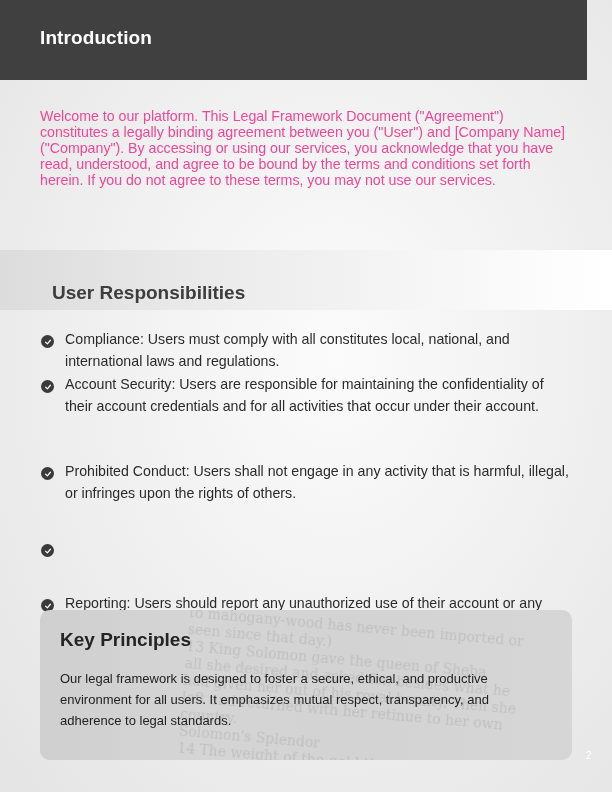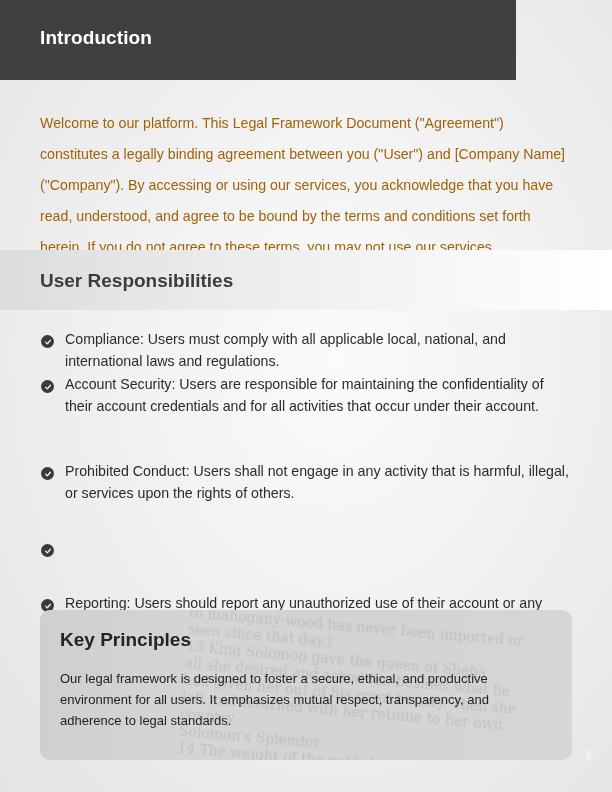--- a/index.html
+++ b/index.html
@@ -3,37 +3,37 @@
 <meta charset="utf-8">
 <style>
   html, body { margin: 0; padding: 0; }
   body {
     width: 612px; height: 792px; position: relative; overflow: hidden;
     font-family: "Liberation Sans", "DejaVu Sans", sans-serif;
     background: radial-gradient(ellipse at 55% 45%, #fbfbfb 0%, #f1f1f1 45%, #e4e4e4 100%);
     color: #2a2a2a;
   }
   .header {
-    position: absolute; left: 0; top: 0; width: 516px; height: 80px;
+    position: absolute; left: 0; top: 0; width: 587px; height: 80px;
     background: #404040;
   }
   .header h1 {
     position: absolute; left: 40px; top: 27px; margin: 0;
     font-size: 19px; font-weight: bold; color: #ffffff; letter-spacing: 0.1px;
   }
   .intro {
     position: absolute; left: 40px; top: 108px; width: 535px;
-    font-size: 14.2px; line-height: 31px; color: #a16207; margin: 0;
+    font-size: 14.2px; line-height: 16px; color: #ec4899; margin: 0;
   }
   .band {
     position: absolute; left: 0; top: 250px; width: 612px; height: 60px;
     background: linear-gradient(90deg, #dcdcdc 0%, #ebebeb 35%, #f6f6f6 70%, #ffffff 100%);
   }
   .band h2 {
-    position: absolute; left: 40px; top: 20px; margin: 0;
+    position: absolute; left: 40px; top: 20px; margin: 12px;
     font-size: 19px; font-weight: bold; color: #3d3d3d;
   }
   .list { position: absolute; left: 40px; top: 328px; width: 535px; margin: 0; padding: 0; list-style: none; }
   .list li {
     position: absolute; left: 0; width: 535px;
     font-size: 14.2px; line-height: 22.4px; color: #2b2b2b;
     padding-left: 25px; box-sizing: border-box;
   }
   .check {
     position: absolute; left: 1px; top: 7px; width: 13px; height: 13px; border-radius: 50%;
@@ -77,37 +77,37 @@
   <h2>User Responsibilities</h2>
 </div>
 
 <ul class="list">
   <li style="top:0px">
     <span class="check">
         <svg viewBox="0 0 10 10">
           <path d="M2 5.2 L4.2 7.3 L8 2.8" stroke="#fff" stroke-width="1.6" fill="none" stroke-linecap="round" stroke-linejoin="round"></path>
         </svg>
       </span>
-    <span>Compliance: Users must comply with all applicable local, national, and international laws and regulations.</span>
+    <span>Compliance: Users must comply with all constitutes local, national, and international laws and regulations.</span>
   </li>
   <li style="top:45px">
     <span class="check">
         <svg viewBox="0 0 10 10">
           <path d="M2 5.2 L4.2 7.3 L8 2.8" stroke="#fff" stroke-width="1.6" fill="none" stroke-linecap="round" stroke-linejoin="round"></path>
         </svg>
       </span>
     <span>Account Security: Users are responsible for maintaining the confidentiality of their account credentials and for all activities that occur under their account.</span>
   </li>
   <li style="top:132px">
     <span class="check">
         <svg viewBox="0 0 10 10">
           <path d="M2 5.2 L4.2 7.3 L8 2.8" stroke="#fff" stroke-width="1.6" fill="none" stroke-linecap="round" stroke-linejoin="round"></path>
         </svg>
       </span>
-    <span>Prohibited Conduct: Users shall not engage in any activity that is harmful, illegal, or services upon the rights of others.</span>
+    <span>Prohibited Conduct: Users shall not engage in any activity that is harmful, illegal, or infringes upon the rights of others.</span>
   </li>
   <li style="top:209px">
     <span class="check">
         <svg viewBox="0 0 10 10">
           <path d="M2 5.2 L4.2 7.3 L8 2.8" stroke="#fff" stroke-width="1.6" fill="none" stroke-linecap="round" stroke-linejoin="round"></path>
         </svg>
       </span>
   </li>
   <li style="top:264px">
     <span class="check">

